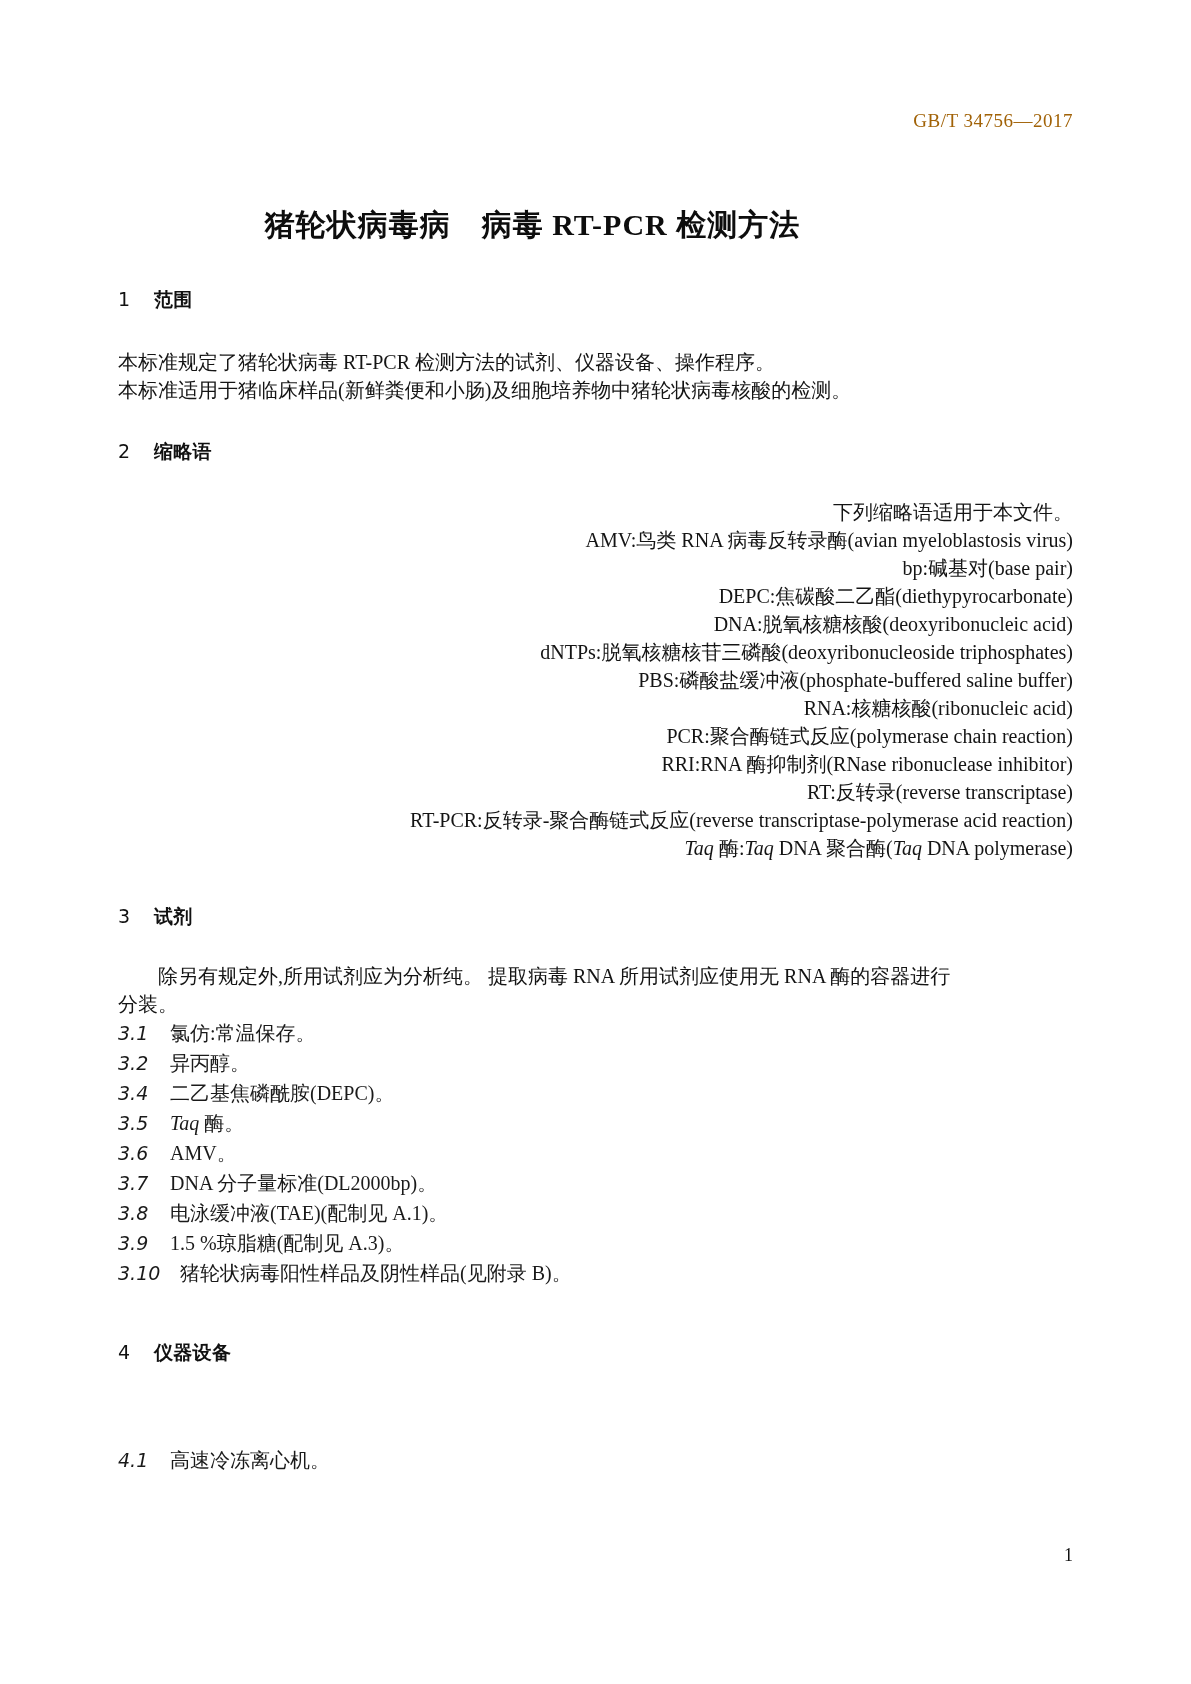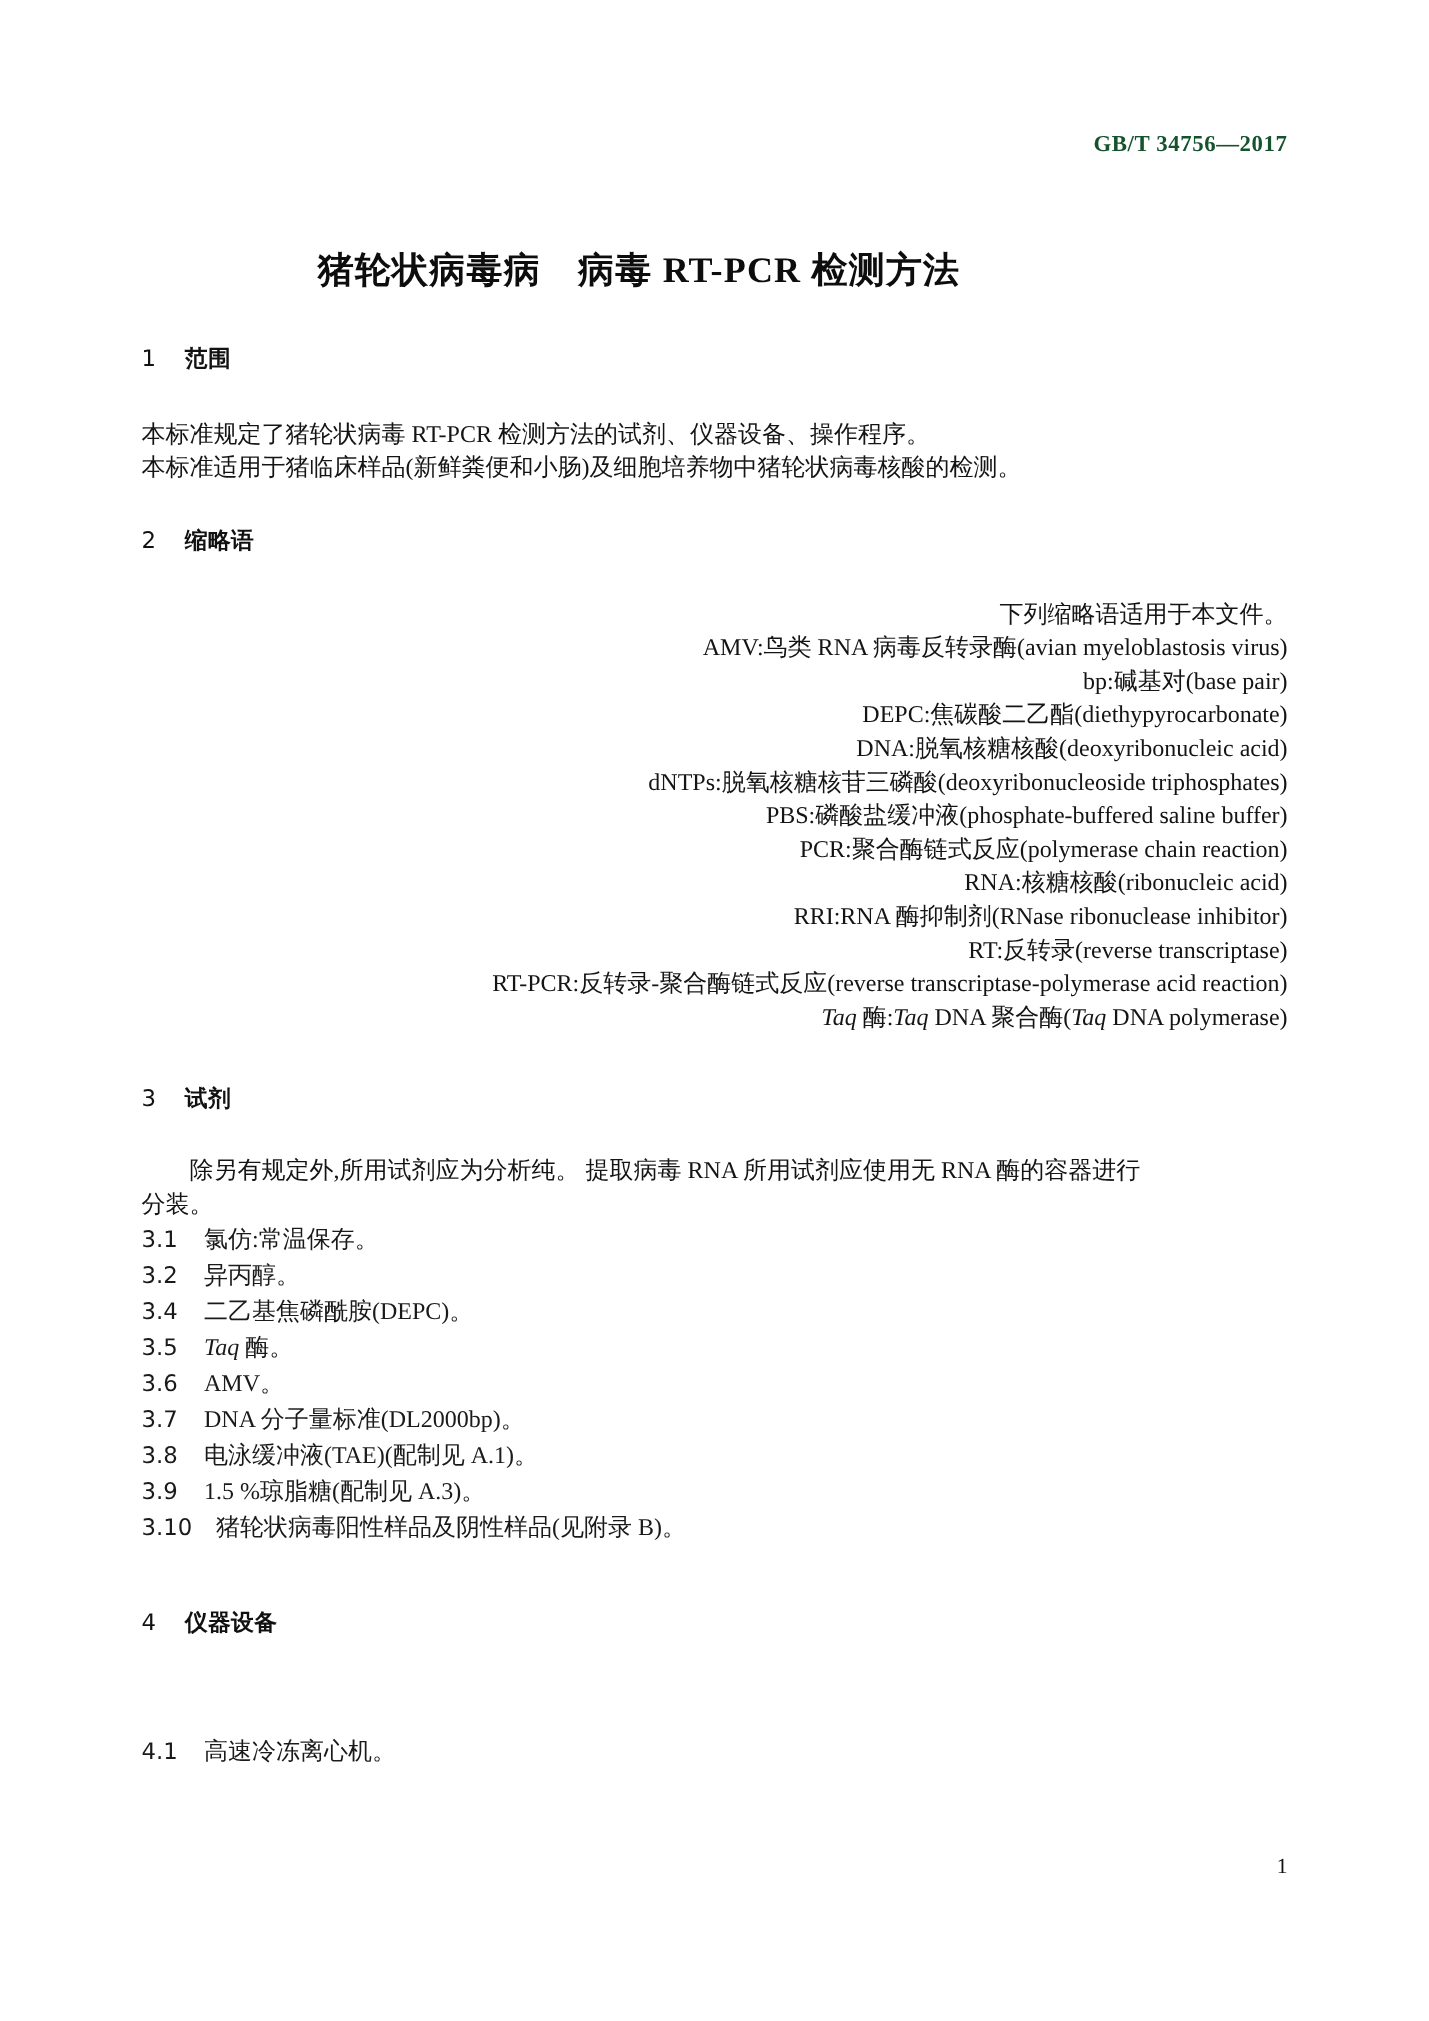--- a/index.html
+++ b/index.html
@@ -24,23 +24,23 @@
     padding: 0;
   }
 
   
   .std-header {
     position: absolute;
     top: 110px;
     right: 118px;
     font-family: "Liberation Serif", "DejaVu Serif", serif;
     font-size: 19px;
-    font-weight: bold;
+    font-weight: normal;
     letter-spacing: 0.5px;
-    color: #14532d;
+    color: #a16207;
     white-space: nowrap;
   }
 
   
   .doc-title {
     position: absolute;
     top: 205px;
     left: 0;
     width: 1065px;
     text-align: center;
@@ -108,20 +108,21 @@
     line-height: 30px;
     white-space: pre;
     margin: 0;
     padding: 0;
   }
   .sub .sn {
     font-family: "DejaVu Sans", "Liberation Sans", sans-serif;
     font-size: 19px;
     display: inline-block;
     min-width: 52px;
+    font-style: italic;
   }
   .sub .sn.wide { min-width: 62px; }
   .sub .stext { font-family: "Liberation Serif", "DejaVu Serif", serif; }
 
   i.taq { font-style: italic; }
 
   
   .page-num {
     position: absolute;
     bottom: 118px;
@@ -156,22 +157,22 @@
     </h2>
 
     <div class="grp-abbr">
       <p class="para abbr-line">下列缩略语适用于本文件。</p>
       <p class="para abbr-line">AMV:鸟类 RNA 病毒反转录酶(avian myeloblastosis virus)</p>
       <p class="para abbr-line">bp:碱基对(base pair)</p>
       <p class="para abbr-line">DEPC:焦碳酸二乙酯(diethypyrocarbonate)</p>
       <p class="para abbr-line">DNA:脱氧核糖核酸(deoxyribonucleic acid)</p>
       <p class="para abbr-line">dNTPs:脱氧核糖核苷三磷酸(deoxyribonucleoside triphosphates)</p>
       <p class="para abbr-line">PBS:磷酸盐缓冲液(phosphate-buffered saline buffer)</p>
+      <p class="para abbr-line">RNA:核糖核酸(ribonucleic acid)</p>
       <p class="para abbr-line">PCR:聚合酶链式反应(polymerase chain reaction)</p>
-      <p class="para abbr-line">RNA:核糖核酸(ribonucleic acid)</p>
       <p class="para abbr-line">RRI:RNA 酶抑制剂(RNase ribonuclease inhibitor)</p>
       <p class="para abbr-line">RT:反转录(reverse transcriptase)</p>
       <p class="para abbr-line">RT-PCR:反转录-聚合酶链式反应(reverse transcriptase-polymerase acid reaction)</p>
       <p class="para abbr-line"><i class="taq">Taq</i><span> 酶:</span><i class="taq">Taq</i><span> DNA 聚合酶(</span><i class="taq">Taq</i><span> DNA polymerase)</span></p>
     </div>
 
     <h2 class="clause clause-3">
       <span class="num">3</span><span>试剂</span>
     </h2>
 

